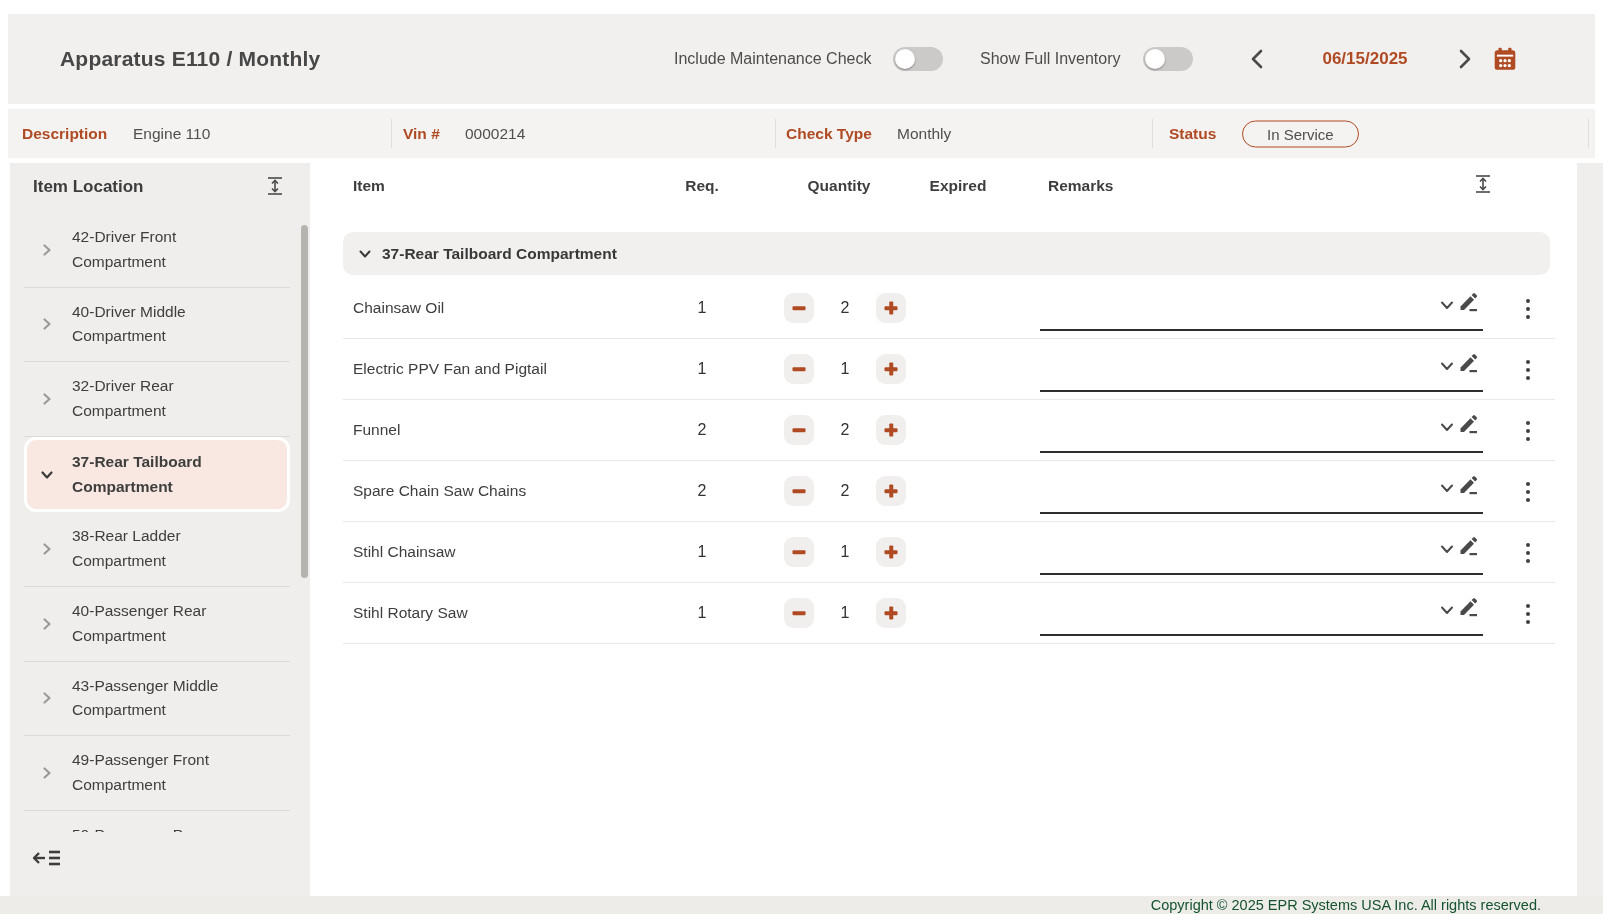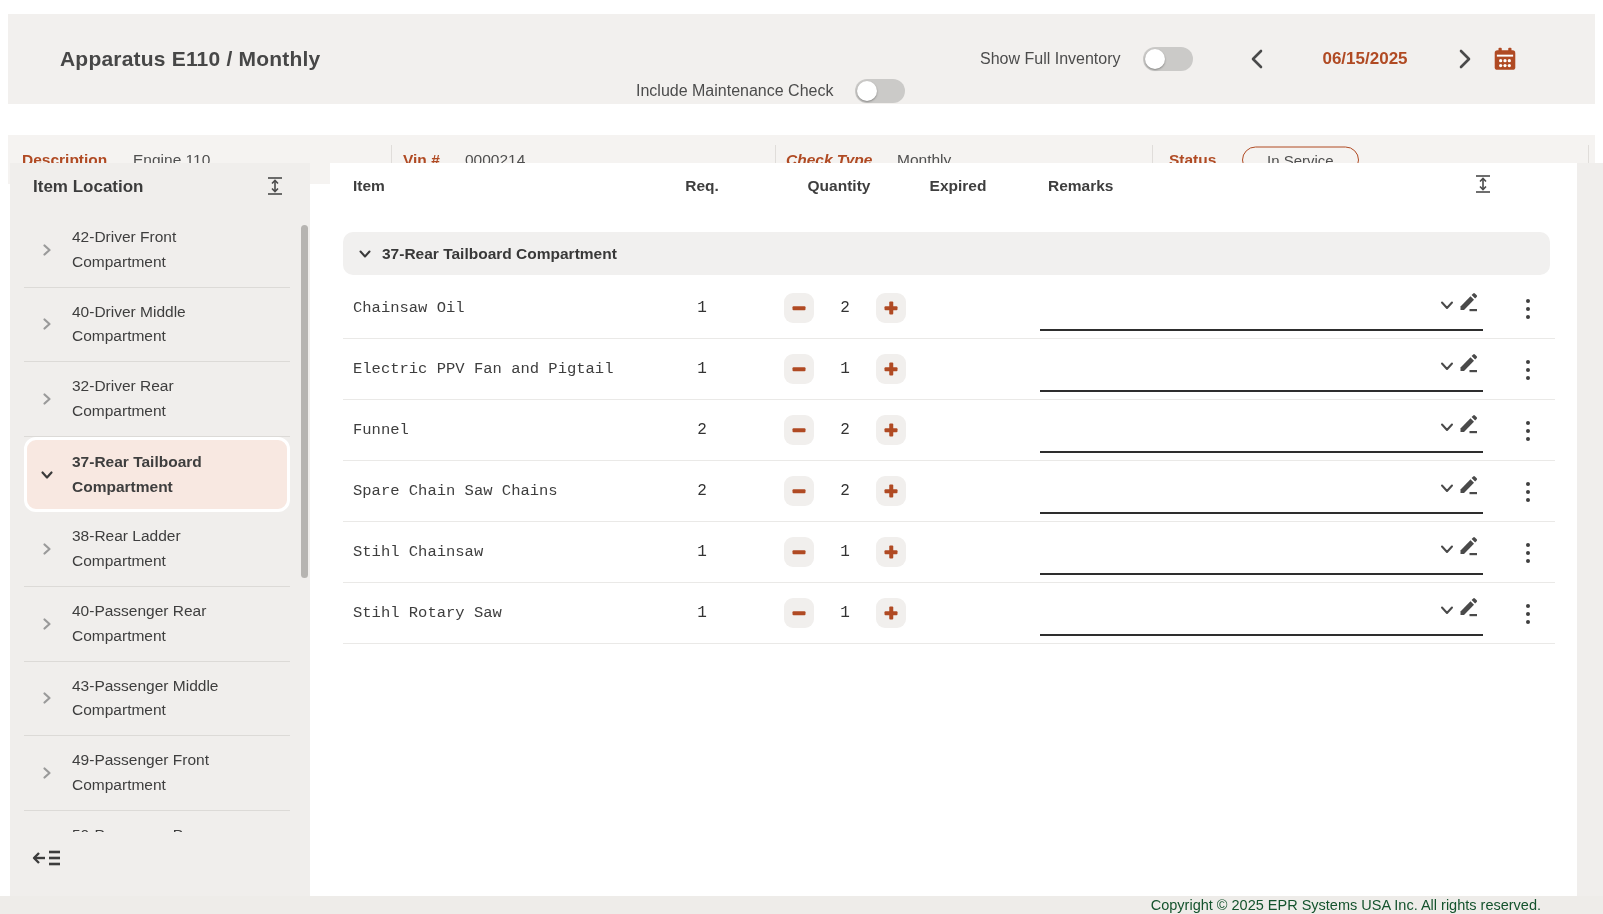--- a/index.html
+++ b/index.html
@@ -14,47 +14,46 @@
   .topbar {
     position:absolute; left:8px; top:14px; width:1587px; height:90px;
     background:#f2f0ee;
   }
   .page-title {
     position:absolute; left:52px; top:50%; transform:translateY(-50%);
     font-size:21px; font-weight:700; color:#474747; letter-spacing:.2px;
   }
   .toggle-item { position:absolute; top:50%; transform:translateY(-50%); display:flex; align-items:center; gap:22px; }
   .toggle-item .tg-label { font-size:16px; color:#4c4c4c; }
-  .tg1 { left:628px;margin-top:32px; } .tg2 { left:972px; }
+  .tg1 { left:666px; } .tg2 { left:972px; }
   .switch {
     width:50px; height:24px; border-radius:12px; background:#cbcac8;
     position:relative; cursor:pointer; flex:0 0 auto;
   }
   .switch .knob {
     position:absolute; left:2px; top:2px; width:20px; height:20px;
     border-radius:50%; background:#ffffff; box-shadow:0 1px 2px rgba(0,0,0,.35);
   }
   .nav-btn { position:absolute; top:50%; transform:translateY(-50%); width:22px; height:22px; display:flex; align-items:center; justify-content:center; cursor:pointer; }
   .nav-prev { left:1238px; } .nav-next { left:1446px; }
   .date-label {
     position:absolute; left:1282px; top:50%; transform:translateY(-50%);
     width:150px; text-align:center; font-size:17px; font-weight:700; color:#b04a23;
   }
   .cal-btn { position:absolute; left:1484px; top:50%; transform:translateY(-50%); width:26px; height:26px; cursor:pointer; }
   
   .infobar {
     position:absolute; left:8px; top:109px; width:1587px; height:49px;
     background:#f5f3f1;
-    margin-top:26px;
   }
   .field-label { position:absolute; top:50%; transform:translateY(-50%); font-size:15.5px; font-weight:700; color:#b04a23; }
   .field-value { position:absolute; top:50%; transform:translateY(-50%); font-size:15.5px; color:#4f4f4f; }
   .fl1{left:14px;} .fv1{left:125px;}
   .fl2{left:395px;} .fv2{left:457px;}
-  .fl3{left:778px;font-style:italic;} .fv3{left:889px;}
+  .fl3{left:778px;} .fv3{left:889px;}
   .fl4{left:1161px;}
   .vdiv { position:absolute; top:10px; bottom:10px; width:1px; background:#e0ddda; }
   .vd1{left:383px;} .vd2{left:767px;} .vd3{left:1144px;} .vd4{left:1580px;}
   .status-pill {
     position:absolute; left:1234px; top:50%; transform:translateY(-50%);
     border:1.5px solid #b04a23; border-radius:16px; padding:4px 24px;
     font-size:15px; color:#4f4f4f; background:transparent;
   }
   
   .sidebar {
@@ -86,21 +85,21 @@
   .th-item{left:23px;} .th-req{left:342px; width:60px; text-align:center;}
   .th-qty{left:469px; width:80px; text-align:center;} .th-exp{left:588px; width:80px; text-align:center;}
   .th-rem{left:718px;}
   .th-expand { position:absolute; left:1142px; top:10px; width:22px; height:22px; cursor:pointer; }
   .section-bar {
     position:absolute; left:13px; top:69px; width:1207px; height:43px;
     background:#f1f0ef; border-radius:10px;
     display:flex; align-items:center; gap:10px; padding-left:15px; cursor:pointer;
   }
   .section-bar .sec-label { font-size:15.5px; font-weight:700; color:#383838; }
-  .rows { position:absolute; left:13px; top:115px; width:1212px;font-family:Liberation Mono, monospace; }
+  .rows { position:absolute; left:13px; top:115px; width:1212px; }
   .row { position:relative; height:61px; border-bottom:1px solid #eae9e7; }
   .c-item { position:absolute; left:10px; top:50%; transform:translateY(-50%); font-size:15.5px; color:#3e3e3e; }
   .c-req  { position:absolute; left:329px; width:60px; top:50%; transform:translateY(-50%); text-align:center; font-size:16px; color:#333; }
   .c-qty  { position:absolute; left:482px; width:40px; top:50%; transform:translateY(-50%); text-align:center; font-size:16px; color:#333; }
   .c-exp  { position:absolute; left:575px; width:80px; top:50%; transform:translateY(-50%); text-align:center; font-size:15px; color:#333; }
   .stp-btn {
     position:absolute; top:15px; width:30px; height:30px; border-radius:9px;
     background:#f1efed; border:none; cursor:pointer;
   }
   .btn-minus{ left:441px; } .btn-plus{ left:533px; }

